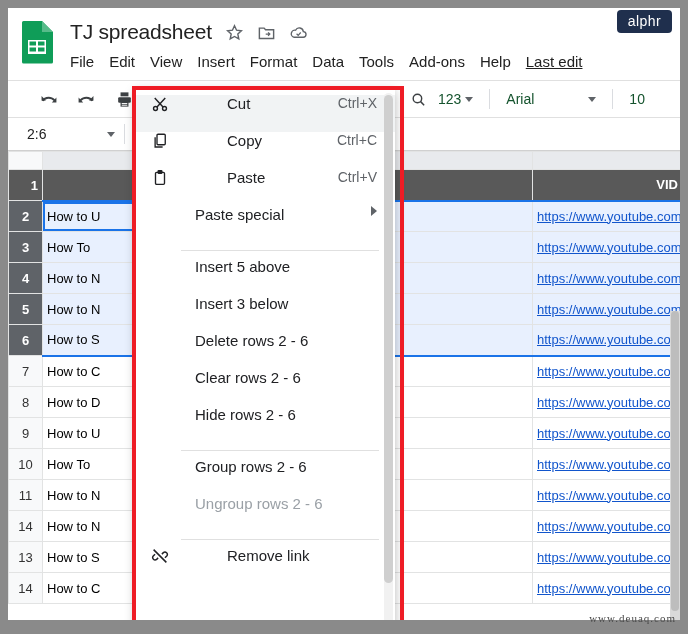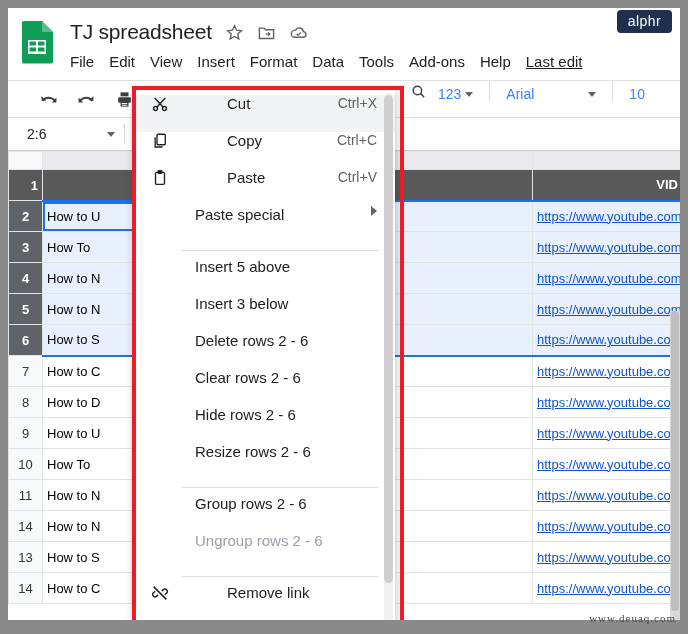--- a/index.html
+++ b/index.html
@@ -97,22 +97,23 @@
     align-items: center;
     gap: 18px;
     color: #333;
   }
   .tb-right {
     position: absolute;
     left: 400px;
     top: 0;
     height: 36px;
     display: flex;
+    align-items: center;
     gap: 0px;
-    color: #3b82f6;
+    color: #14532d;
     font-size: 14px;
   }
   .tb-icon {
     width: 20px;
     height: 20px;
     display: inline-flex;
     align-items: center;
     justify-content: center;
     color: #3c4043;
   }
@@ -648,23 +649,20 @@
       </div>
       <div class="mrow">
         <span class="mlabel noicon">Delete rows 2 - 6</span>
       </div>
       <div class="mrow">
         <span class="mlabel noicon">Clear rows 2 - 6</span>
       </div>
       <div class="mrow">
         <span class="mlabel noicon">Hide rows 2 - 6</span>
       </div>
-      <div class="mrow">
-        <span class="mlabel noicon">Resize rows 2 - 6</span>
-      </div>
       <div class="msep"></div>
       <div class="mrow">
         <span class="mlabel noicon">Group rows 2 - 6</span>
       </div>
       <div class="mrow disabled">
         <span class="mlabel noicon">Ungroup rows 2 - 6</span>
       </div>
       <div class="msep"></div>
       <div class="mrow">
         <span class="micon">

